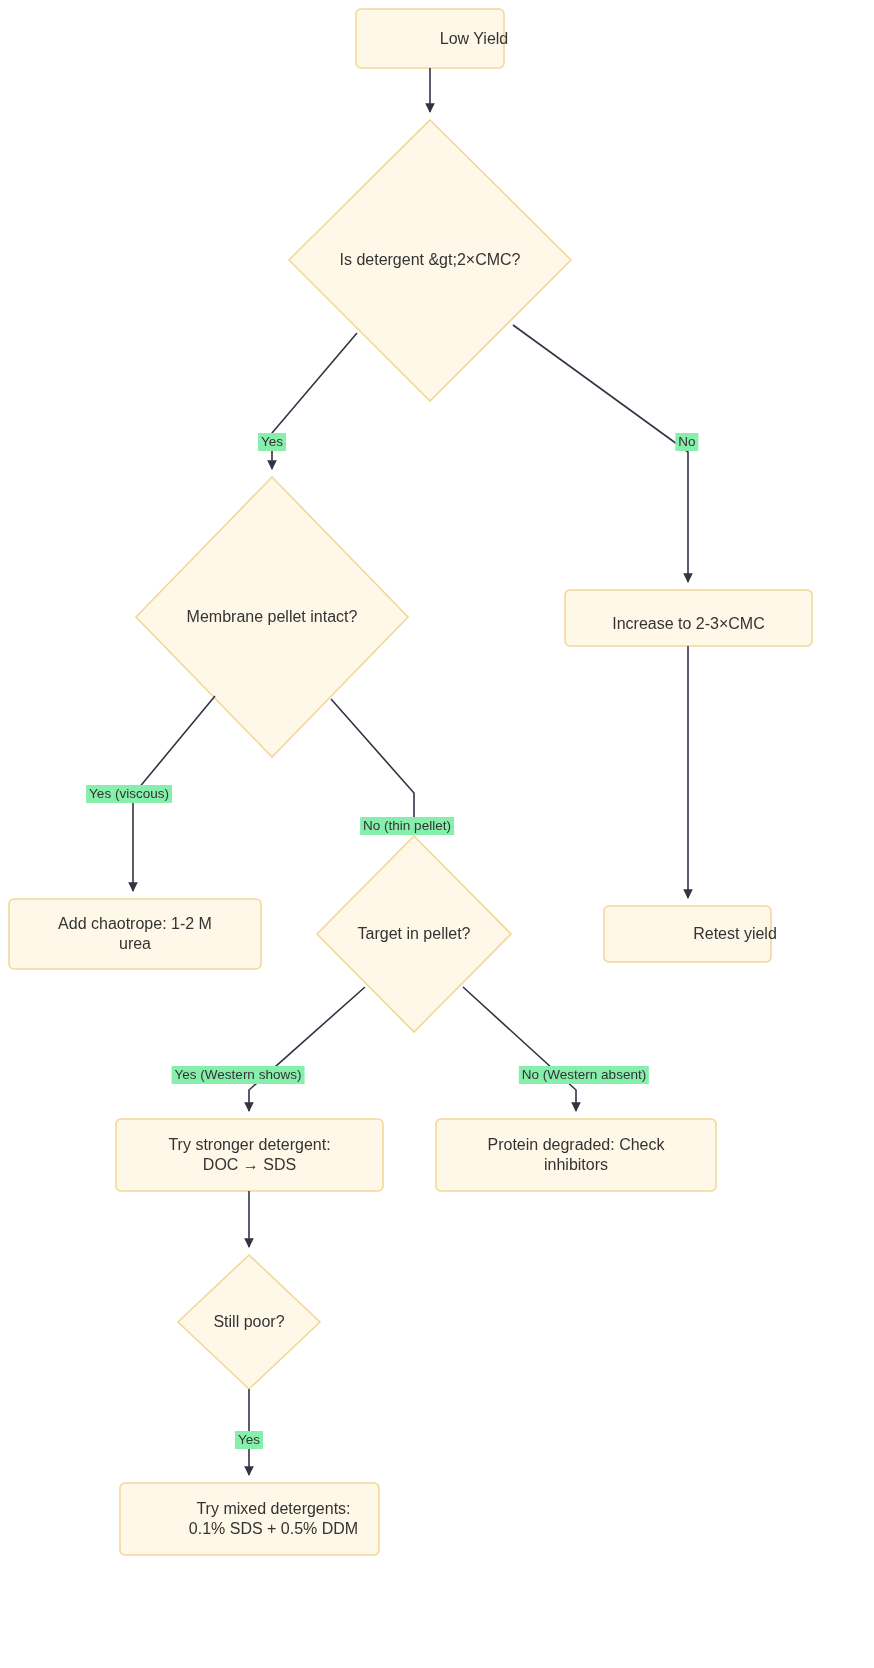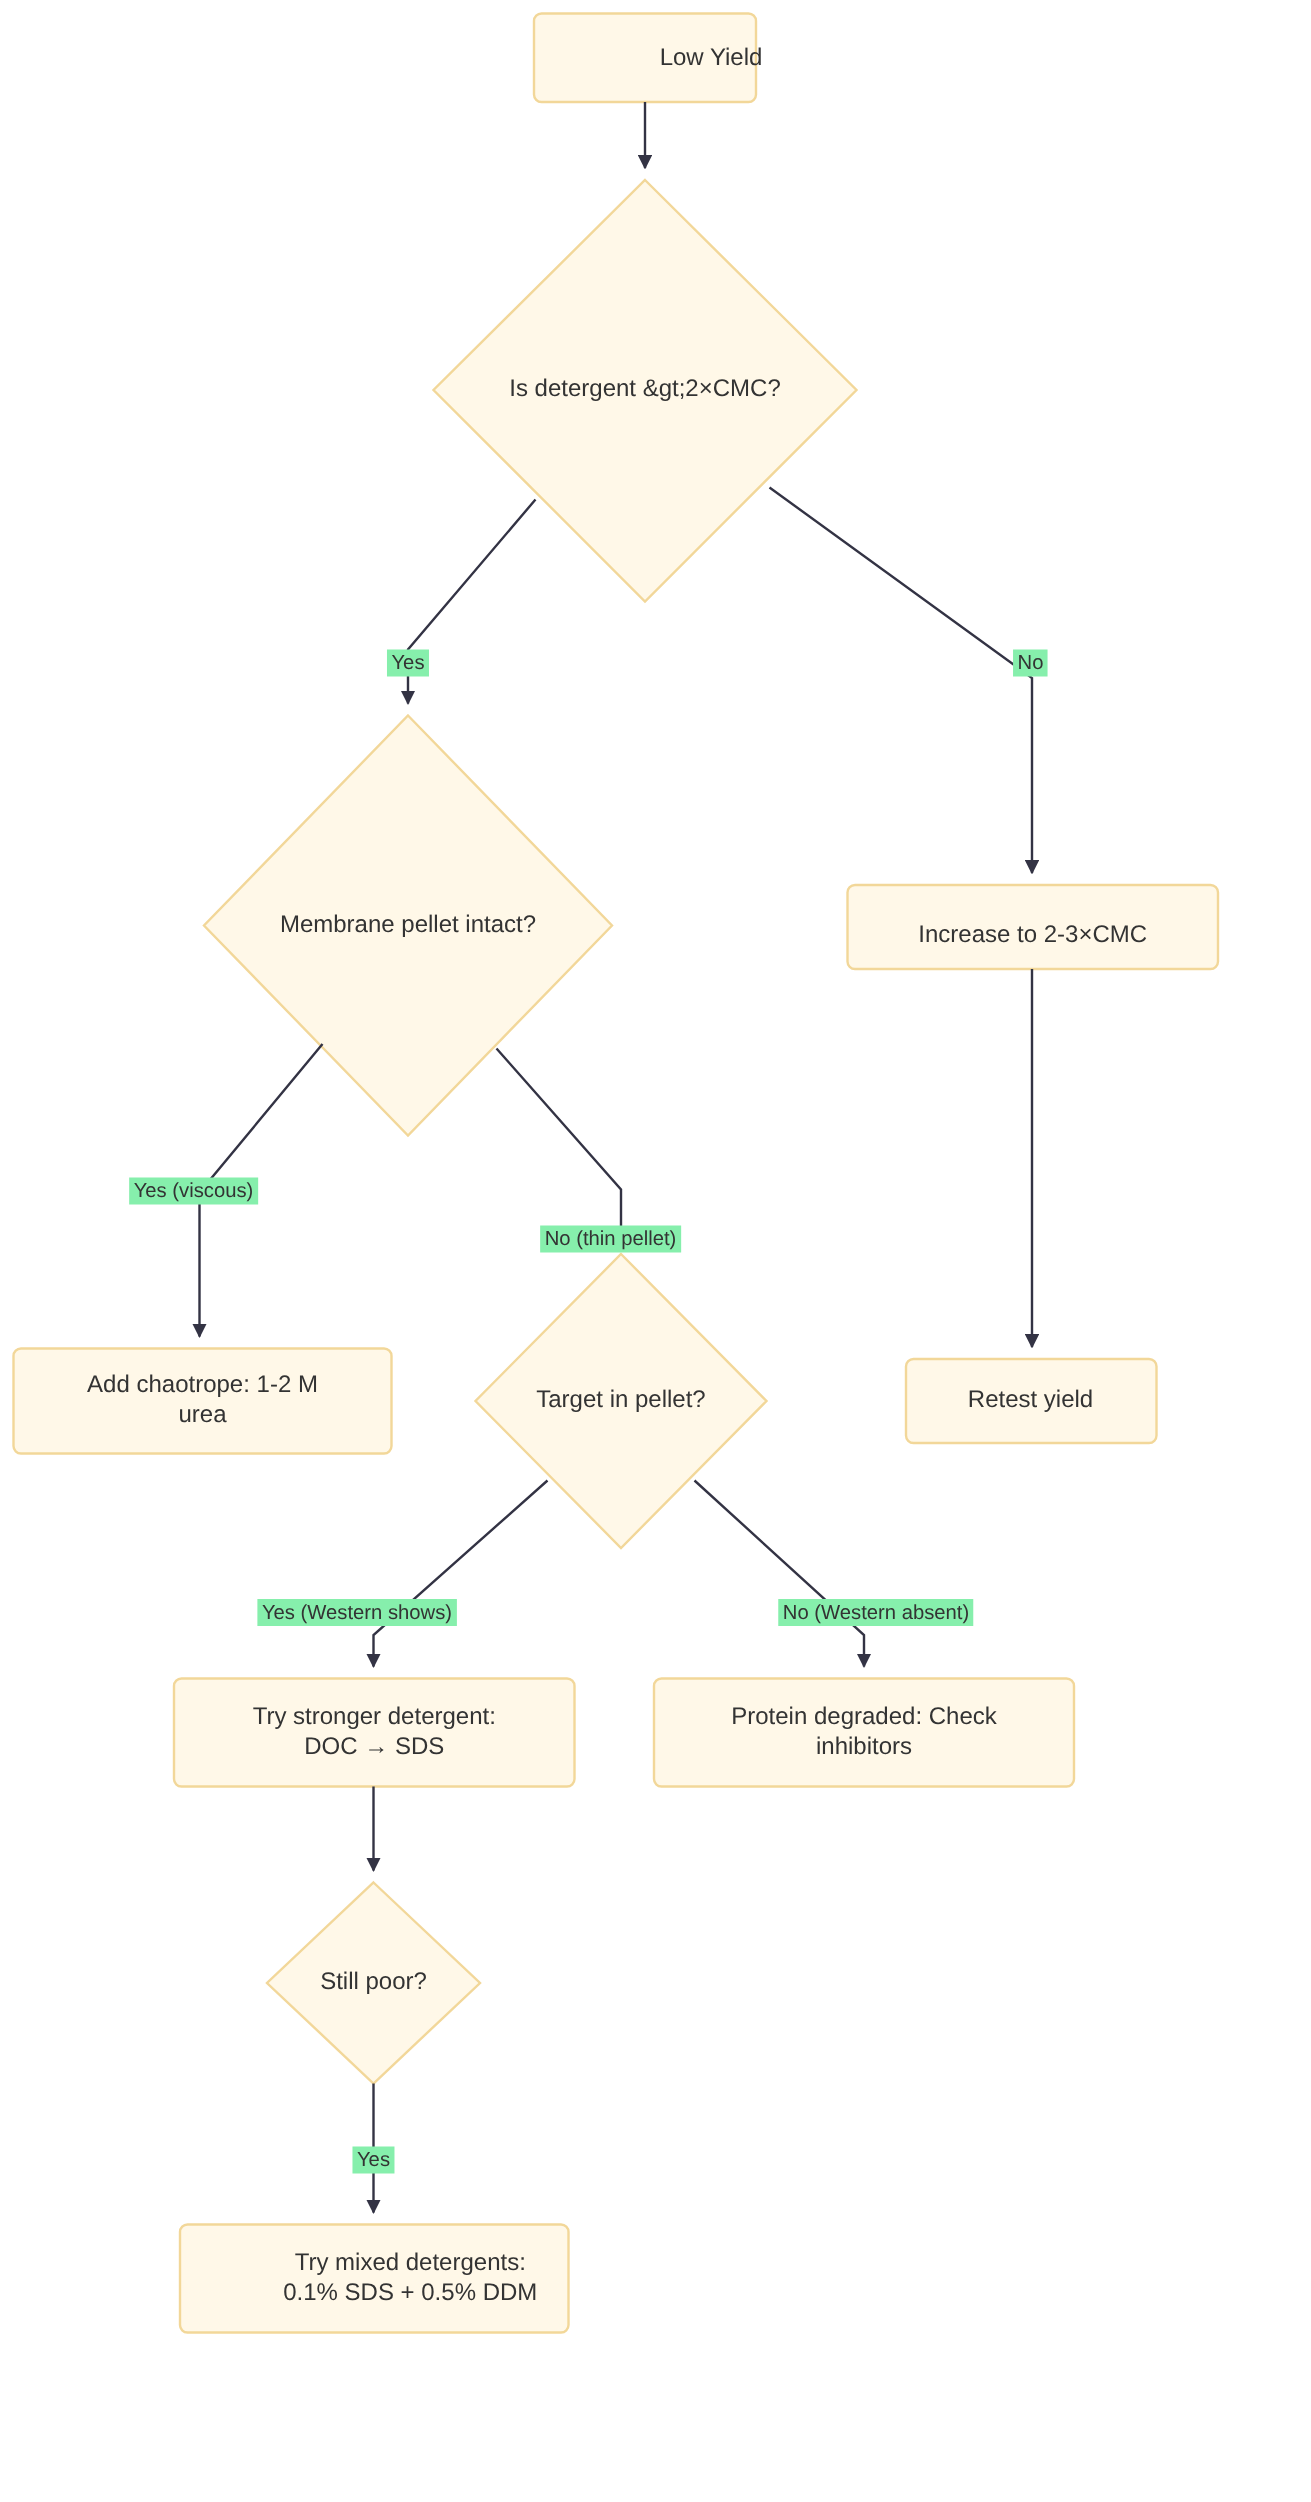--- a/index.html
+++ b/index.html
@@ -99,21 +99,21 @@
 
   <div class="node-label" style="left:136px;top:597px;width:272px;height:40px;">Membrane pellet intact?</div>
 
   <div class="node-label" style="left:565px;top:590px;width:247px;height:68px;">Increase to 2-3×CMC</div>
 
   <div class="node-label" style="left:9px;top:899px;width:252px;height:70px;">Add chaotrope: 1-2 M
 urea</div>
 
   <div class="node-label" style="left:317px;top:914px;width:194px;height:40px;">Target in pellet?</div>
 
-  <div class="node-label" style="left:588px;top:906px;width:198px;height:56px;">Retest yield</div>
+  <div class="node-label" style="left:636px;top:906px;width:198px;height:56px;">Retest yield</div>
 
   <div class="node-label" style="left:116px;top:1119px;width:267px;height:72px;">Try stronger detergent:
 DOC → SDS</div>
 
   <div class="node-label" style="left:436px;top:1119px;width:280px;height:72px;">Protein degraded: Check
 inhibitors</div>
 
   <div class="node-label" style="left:178px;top:1302px;width:142px;height:40px;">Still poor?</div>
 
   <div class="node-label" style="left:120px;top:1483px;width:259px;height:72px;padding-left:24px;">Try mixed detergents:

